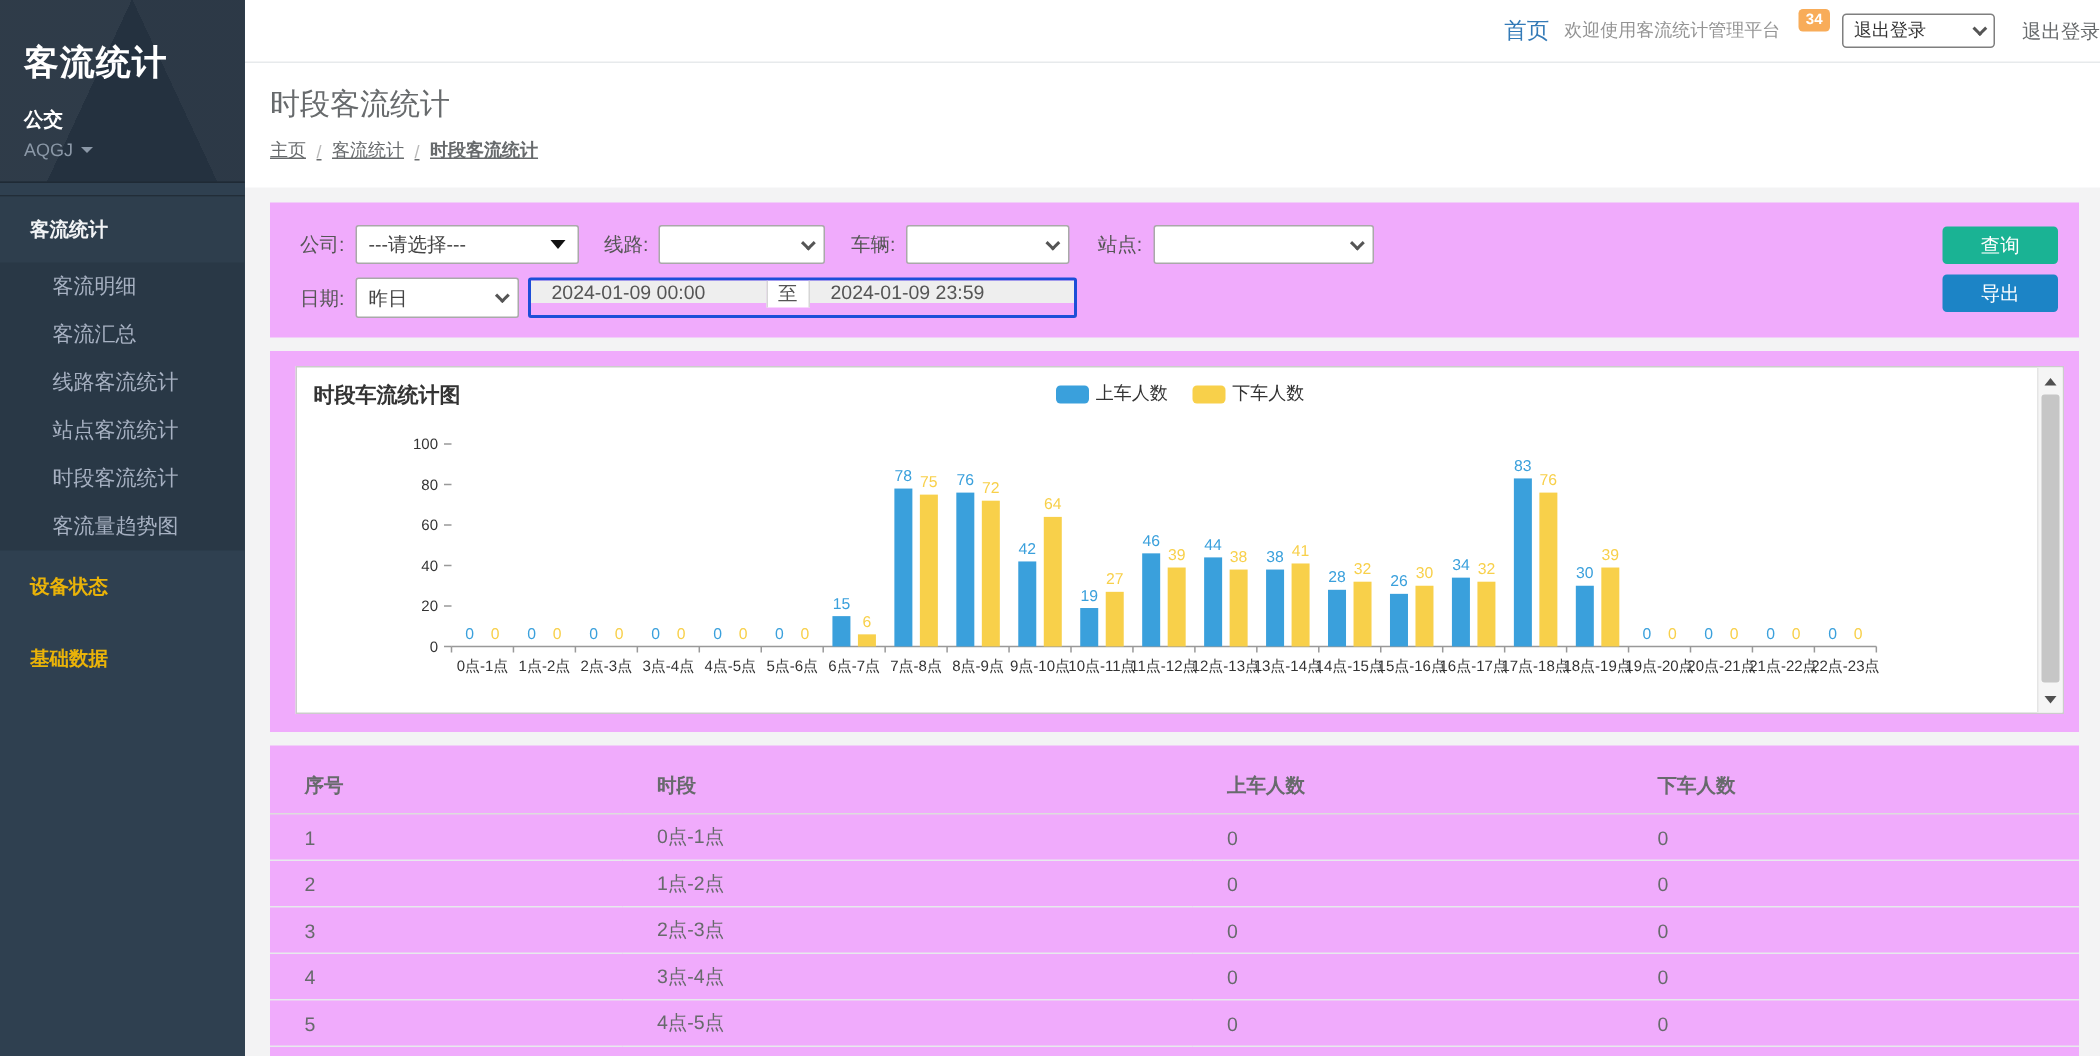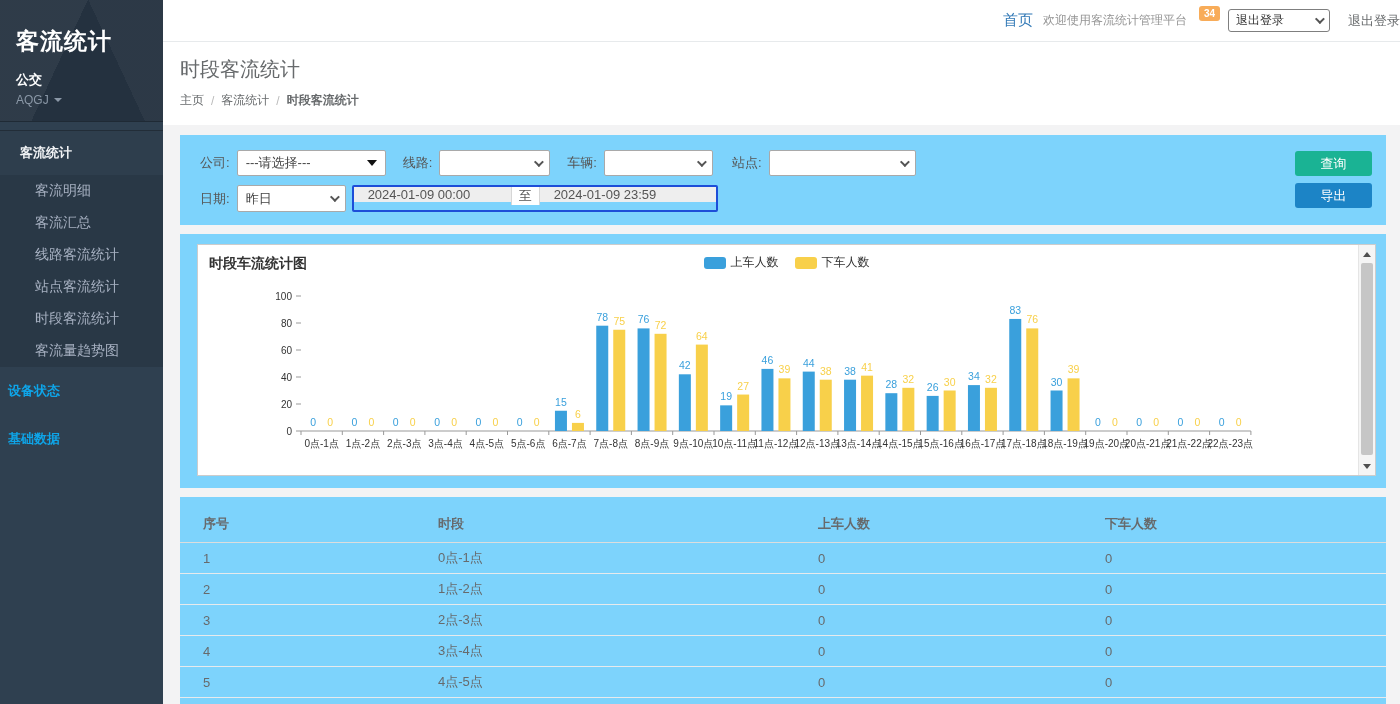--- a/index.html
+++ b/index.html
@@ -14,45 +14,45 @@
     border-bottom:1px solid #1f2a35; }
   .brand { color:#ffffff; font-size:23px; font-weight:bold; letter-spacing:1px; }
   .org { color:#ffffff; font-size:13px; font-weight:bold; margin-top:14px; }
   .org-code { color:#8b98a7; font-size:12px; margin-top:4px; display:flex; align-items:center; gap:5px; }
   .caret-down { width:0; height:0; border-left:4px solid transparent; border-right:4px solid transparent; border-top:4px solid #8b98a7; display:inline-block; }
   .menu { margin-top:8px; }
   .menu-parent { padding:13px 20px; font-size:13px; color:#e4e9ee; cursor:pointer; }
   .menu-group-open { background:#293846; border-top:1px solid #222d38; }
   .menu-group-open .menu-parent { background:#2e3e4d; color:#f1f3f5; font-weight:bold; }
   .submenu .sub-item { padding:7px 22px 7px 35px; font-size:14px; color:#a7b1c2; cursor:pointer; }
-  .menu-parent.plain { color:#0ea5e9; font-weight:bold; padding:15px 8px; }
+  .menu-parent.plain { color:#eab308; font-weight:bold; padding:15px 20px; }
 
   
   .main { margin-left:163px; }
   .topbar { height:42px; background:#fff; border-bottom:1px solid #e7eaec;
     display:flex; align-items:center; justify-content:flex-end; gap:10px; }
   .home-link { color:#337ab7; font-size:15px; cursor:pointer; }
   .welcome { color:#949494; font-size:12px; }
   .badge { background:#f8ac59; color:#fff; font-size:10px; font-weight:bold; border-radius:3px;
     padding:2px 5px; position:relative; top:-7px; left:2px; }
   .lang-select { width:102px; height:23px; border:1px solid #7f7f7f; border-radius:3px; background:#fff;
     font-size:12px; color:#333; display:flex; align-items:center; justify-content:space-between; padding:0 7px; cursor:pointer; }
   .logout { color:#676a6c; font-size:13px; margin-left:8px; cursor:pointer; }
 
   .page-head { background:#fff; padding:14px 0 16px 17px; }
   .page-title { color:#676a6c; font-size:20px; }
-  .breadcrumb { margin-top:9px; font-size:12px; color:#676a6c; display:flex; gap:7px; align-items:center; }
+  .breadcrumb { margin-top:9px; font-size:12px; color:#676a6c; display:flex; gap:7px; align-items:center;text-decoration:underline; }
   .breadcrumb .sep { color:#bbb; }
   .breadcrumb .crumb { cursor:pointer; }
   .breadcrumb .current { font-weight:bold; }
 
   .content { padding:10px 14px 0 17px; }
 
   
-  .panel { background:#7dd3fc; margin-bottom:9px; }
+  .panel { background:#f0abfc; margin-bottom:9px; }
   .filter-panel { padding:15px 14px 13px 20px; position:relative; }
   .f-row { display:flex; align-items:center; }
   .f-row + .f-row { margin-top:9px; }
   .f-label { font-size:13px; color:#555; margin-right:7px; }
   .sel { height:26px; border:1px solid #a9a9a9; border-radius:2px; background:#fff; display:flex;
     align-items:center; justify-content:space-between; padding:0 8px; font-size:13px; color:#444; cursor:pointer; }
   .sel.company { width:149px; margin-right:17px; }
   .sel.line { width:111px; margin-right:17px; }
   .sel.vehicle { width:109px; margin-right:19px; }
   .sel.station { width:147px; }

